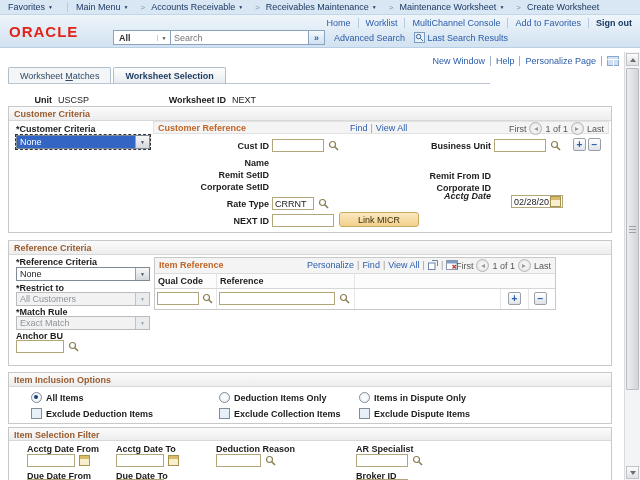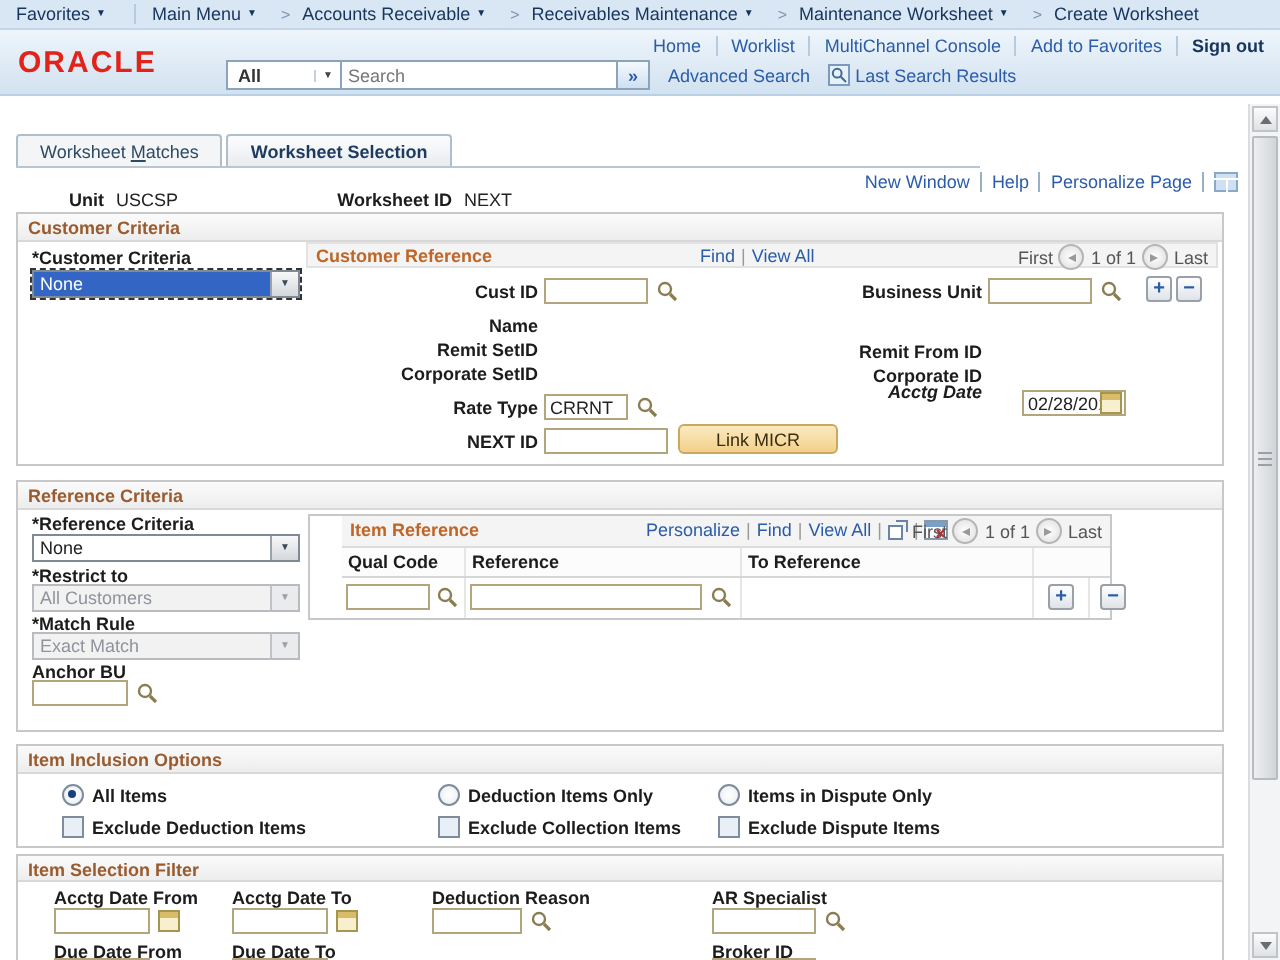--- a/index.html
+++ b/index.html
@@ -33,21 +33,21 @@
   .srch input{width:138px;height:15px;border:1px solid #8aa4c0;border-left:none;box-sizing:border-box;
        font:9px "Liberation Sans",sans-serif;padding:0 3px;color:#333;}
   .go{width:16px;height:15px;border:1px solid #8aa4c0;border-left:none;box-sizing:border-box;
       background:linear-gradient(#f4f9fe,#cfe0f0);color:#2a5caa;font-weight:bold;
       display:flex;align-items:center;justify-content:center;cursor:pointer;}
   .go::after{content:"»";}
   .srch .lnk2{margin-left:9px;}
   .icn{display:inline-block;vertical-align:-2px;}
 
   
-  .pa{position:absolute;right:21px;top:55px;display:flex;align-items:center;height:12px;margin-top:30px;}
+  .pa{position:absolute;right:21px;top:55px;display:flex;align-items:center;height:12px;}
   .pa .vdiv{background:#9ab0c6;margin:0 5px;}
   .tabs{position:absolute;left:8px;top:67px;display:flex;gap:2px;}
   .tab{height:16px;border:1px solid #aebecb;border-bottom:none;border-radius:2px 2px 0 0;
        display:flex;align-items:center;padding:0 11px;cursor:pointer;}
   .tab.on{background:linear-gradient(#fdfdfe,#e7ebef);font-weight:bold;color:#1d3a5f;}
   .tab.off{background:#f3f5f7;color:#2f4a63;}
   .tabline{position:absolute;left:8px;top:83px;width:482px;border-bottom:1px solid #b9c6d2;}
 
   
   .llbl{position:absolute;font-weight:bold;white-space:nowrap;color:#1c1c1c;}
@@ -87,21 +87,21 @@
         background:radial-gradient(#ffffff,#dddddd);align-items:center;justify-content:center;}
   .tri-l{width:0;height:0;border-top:2.5px solid transparent;border-bottom:2.5px solid transparent;border-right:4px solid #999;}
   .tri-r{width:0;height:0;border-top:2.5px solid transparent;border-bottom:2.5px solid transparent;border-left:4px solid #999;}
   .pipe{color:#999;margin:0 3px;}
 
   .btn-micr{position:absolute;width:80px;height:15px;border:1px solid #c9a95f;border-radius:3px;box-sizing:border-box;
         background:linear-gradient(#fbe9c0,#f3d08a);display:flex;align-items:center;justify-content:center;
         color:#3a2d10;cursor:pointer;}
 
   
-  .grid{position:absolute;border:1px solid #c8c8c8;background:#fff;box-sizing:border-box;padding-left:16px;}
+  .grid{position:absolute;border:1px solid #c8c8c8;background:#fff;box-sizing:border-box;}
   .gnav{height:15px;background:#f4f4f4;border-bottom:1px solid #dcdcdc;position:relative;}
   .gnav .gtitle{position:absolute;left:4px;top:2px;}
   .gnav .glinks{position:absolute;left:152px;top:2px;display:flex;align-items:center;}
   .gnav .navgrp{position:absolute;right:4px;top:1px;}
   .gcols{display:flex;height:14px;border-bottom:1px solid #d6d6d6;background:#fcfcfc;}
   .gcols>div{font-weight:bold;padding:2px 3px 0;box-sizing:border-box;border-right:1px solid #e6e6e6;color:#1c1c1c;}
   .grow{display:flex;height:20px;background:#fff;}
   .grow>div{position:relative;box-sizing:border-box;border-right:1px solid #e6e6e6;}
 
   
@@ -344,21 +344,20 @@
           <span>1 of 1</span>
           <span class="navc">
               <span class="tri-r"></span>
             </span>
           <span>Last</span>
         </span>
       </div>
       <div class="gcols">
         <div style="width:62px;">Qual Code</div>
         <div style="width:138px;">Reference</div>
-        <div style="width:146px;">To Reference</div>
         <div style="flex:1;border-right:none;"></div>
       </div>
       <div class="grow">
         <div style="width:62px;">
           <input class="box" style="left: 2px; top: 3px; width: 42px;">
           <svg class="mag" style="left:47px;top:4px;" width="11" height="11">
             <circle cx="4.5" cy="4.5" r="3" fill="#fff" stroke="#8a7d52" stroke-width="1.2"></circle>
               <line x1="7" y1="7" x2="10" y2="10" stroke="#8a7d52" stroke-width="1.6"></line>
           </svg>
         </div>

